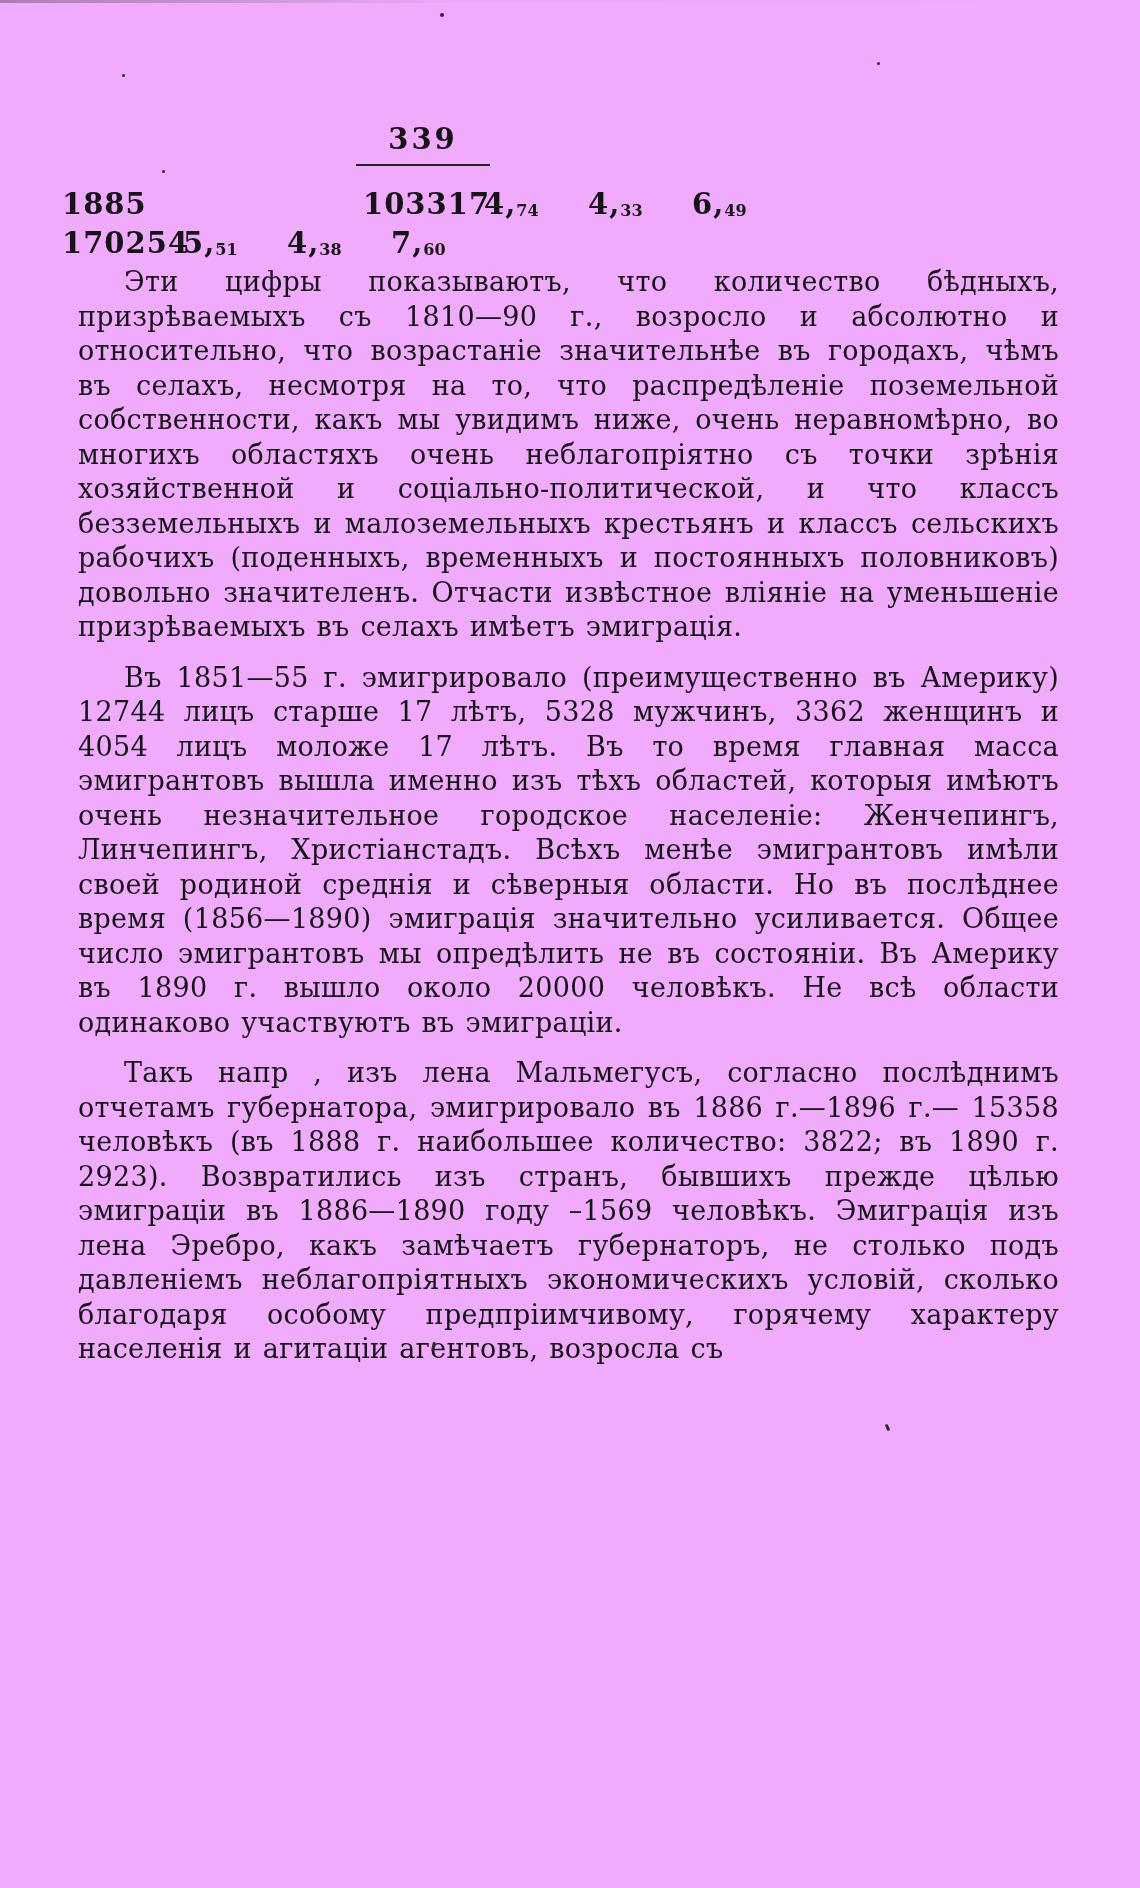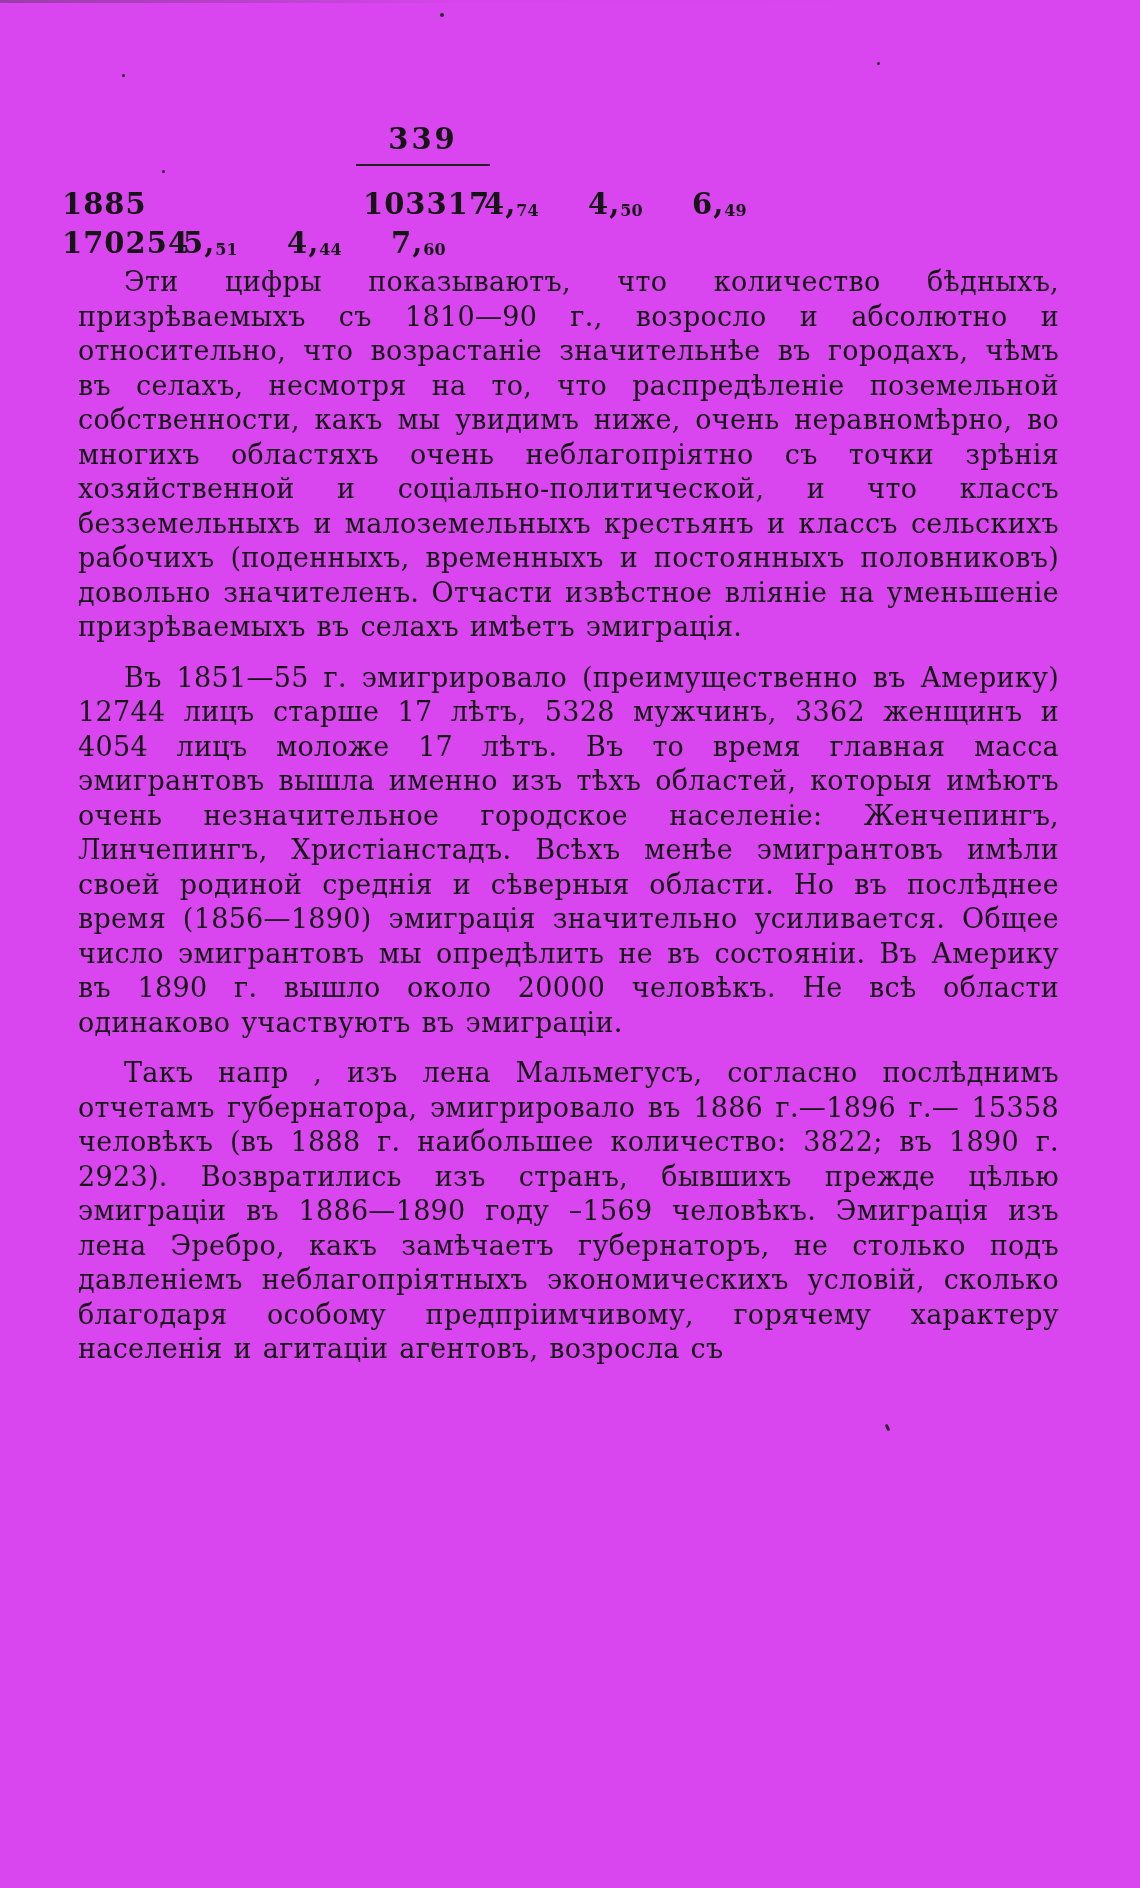--- a/index.html
+++ b/index.html
@@ -5,21 +5,21 @@
   html, body {
     margin: 0;
     padding: 0;
     background: #e9e9e6;
   }
   .page {
     position: relative;
     width: 1140px;
     height: 1888px;
     margin: 0 auto;
-    background: #d946ef;
+    background: #f0abfc;
     font-family: "DejaVu Serif", serif;
     color: #151515;
     overflow: hidden;
   }
   
   .page::before {
     content: "";
     position: absolute;
     top: 0; left: 0; right: 0;
     height: 3px;
@@ -100,27 +100,27 @@
 
   <div class="page-number-wrap">
     <span class="page-number">339</span>
   </div>
 
   <div class="stats-table">
     <div class="t-row">
       <span class="t-year">1885</span>
       <span class="t-total">103317</span>
       <span class="t-val"><span>4,</span><span class="frac">74</span></span>
-      <span class="t-val"><span>4,</span><span class="frac">50</span></span>
+      <span class="t-val"><span>4,</span><span class="frac">33</span></span>
       <span class="t-val"><span>6,</span><span class="frac">49</span></span>
     </div>
     <div class="t-row">
       <span class="t-total">170254</span>
       <span class="t-val"><span>5,</span><span class="frac">51</span></span>
-      <span class="t-val"><span>4,</span><span class="frac">44</span></span>
+      <span class="t-val"><span>4,</span><span class="frac">38</span></span>
       <span class="t-val"><span>7,</span><span class="frac">60</span></span>
     </div>
   </div>
 
   <div class="body-text">
     <p>Эти цифры показываютъ, что количество бѣдныхъ, призрѣваемыхъ съ 1810—90 г., возросло и абсолютно и относительно, что возрастаніе значительнѣе въ городахъ, чѣмъ въ селахъ, несмотря на то, что распредѣленіе поземельной собственности, какъ мы увидимъ ниже, очень неравномѣрно, во многихъ областяхъ очень неблагопріятно съ точки зрѣнія хозяйственной и соціально-политической, и что классъ безземельныхъ и малоземельныхъ крестьянъ и классъ сельскихъ рабочихъ (поденныхъ, временныхъ и постоянныхъ половниковъ) довольно значителенъ. Отчасти извѣстное вліяніе на уменьшеніе призрѣваемыхъ въ селахъ имѣетъ эмиграція.</p>
     <p>Въ 1851—55 г. эмигрировало (преимущественно въ Америку) 12744 лицъ старше 17 лѣтъ, 5328 мужчинъ, 3362 женщинъ и 4054 лицъ моложе 17 лѣтъ. Въ то время главная масса эмигрантовъ вышла именно изъ тѣхъ областей, которыя имѣютъ очень незначительное городское населеніе: Женчепингъ, Линчепингъ, Христіанстадъ. Всѣхъ менѣе эмигрантовъ имѣли своей родиной среднія и сѣверныя области. Но въ послѣднее время (1856—1890) эмиграція значительно усиливается. Общее число эмигрантовъ мы опредѣлить не въ состояніи. Въ Америку въ 1890 г. вышло около 20000 человѣкъ. Не всѣ области одинаково участвуютъ въ эмиграціи.</p>
     <p>Такъ напр , изъ лена Мальмегусъ, согласно послѣднимъ отчетамъ губернатора, эмигрировало въ 1886 г.—1896 г.— 15358 человѣкъ (въ 1888 г. наибольшее количество: 3822; въ 1890 г. 2923). Возвратились изъ странъ, бывшихъ прежде цѣлью эмиграціи въ 1886—1890 году –1569 человѣкъ. Эмиграція изъ лена Эребро, какъ замѣчаетъ губернаторъ, не столько подъ давленіемъ неблагопріятныхъ экономическихъ условій, сколько благодаря особому предпріимчивому, горячему характеру населенія и агитаціи агентовъ, возросла съ</p>
   </div>
 

